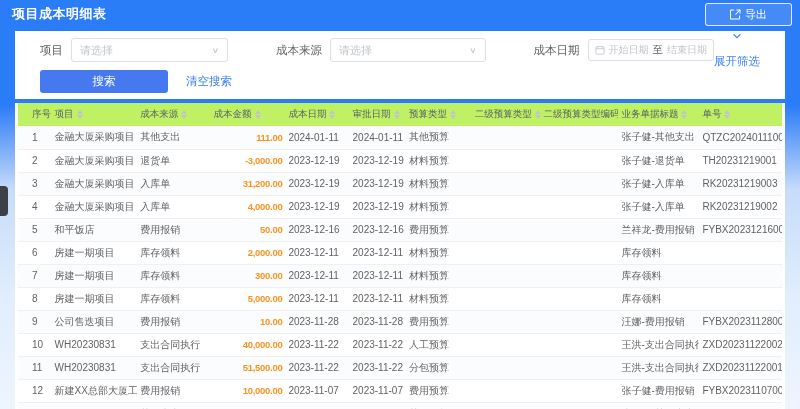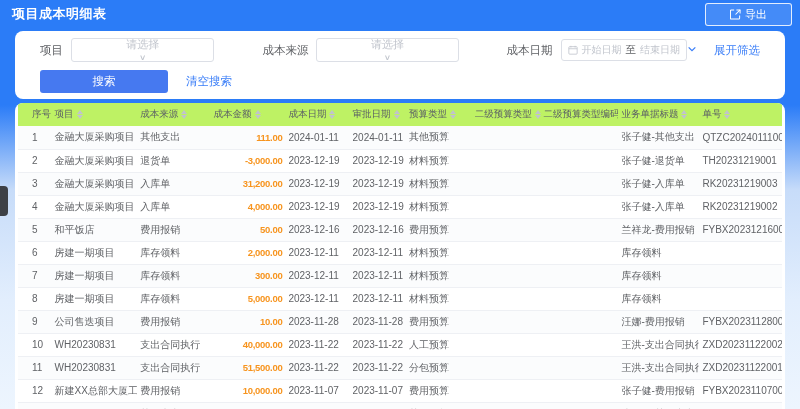--- a/index.html
+++ b/index.html
@@ -12,41 +12,41 @@
   
   .topbar { height:28px; display:flex; align-items:center; justify-content:space-between; padding:0 8px 0 12px; }
   .topbar .title { color:#fff; font-size:13px; font-weight:bold; letter-spacing:.5px; }
   .export-btn {
     display:flex; align-items:center; gap:4px; color:#fff; font-size:11px;
     border:1px solid rgba(255,255,255,.85); background:rgba(255,255,255,.12);
     border-radius:3px; padding:3px 24px; cursor:pointer;
   }
   .export-btn svg { display:block; }
   
-  .card { background:#fff; border-radius:8px; margin:0 15px; }
+  .card { background:#fff; border-radius:0; margin:0 15px; }
   .filter-card { margin-top:3px; padding:7px 25px 6px 25px; }
   .filter-row { display:flex; align-items:center; height:24px; }
   .f-label { font-size:11.5px; color:#606266; margin-right:8px; white-space:nowrap; }
   .f-label.ml { margin-left:48px; }
   .sel {
-    display:flex; align-items:center; justify-content:center;
+    display:flex; align-items:center; justify-content:space-between;
     border:1px solid #dcdfe6; border-radius:3px; height:24px; padding:0 8px;
-    background:#fff; cursor:pointer;flex-direction:column;
+    background:#fff; cursor:pointer;
   }
   .sel .ph { color:#c0c4cc; font-size:11px; }
   .sel .chev { color:#c0c4cc; font-size:10px; transform:scaleY(.8); }
   .sel.w1 { width:192px; }
   .sel.w2 { width:190px; }
   .date-input {
     display:flex; align-items:center; border:1px solid #dcdfe6; border-radius:3px;
     height:22px; padding:2px 6px; background:#fff; width:154px; gap:4px; cursor:text;
   }
   .date-input .ph { color:#c0c4cc; font-size:10px; flex:1; text-align:center; white-space:nowrap; }
   .date-input .sep { color:#606266; font-size:10.5px; }
-  .expand { margin-left:auto; display:flex; align-items:center; gap:17px; color:#3a7ef8; font-size:11.5px; cursor:pointer; white-space:nowrap; }
+  .expand { margin-left:auto; display:flex; align-items:center; gap:11px; color:#3a7ef8; font-size:11.5px; cursor:pointer; white-space:nowrap;flex-direction:column; }
   .btn-row { display:flex; align-items:center; margin-top:7px; height:24px; }
   .search-btn {
     width:128px; height:23px; background:#4679f0; color:#fff; border:none; border-radius:3px;
     font-size:11.5px; cursor:pointer; font-family:inherit;
   }
   .clear-btn { margin-left:18px; color:#3a7ef8; font-size:11.5px; background:none; border:none; cursor:pointer; font-family:inherit; }
   
   .table-card { margin-top:4px; padding:0 3px; overflow:hidden; height:330px; }
   table { width:100%; border-collapse:collapse; table-layout:fixed; }
   thead th {

